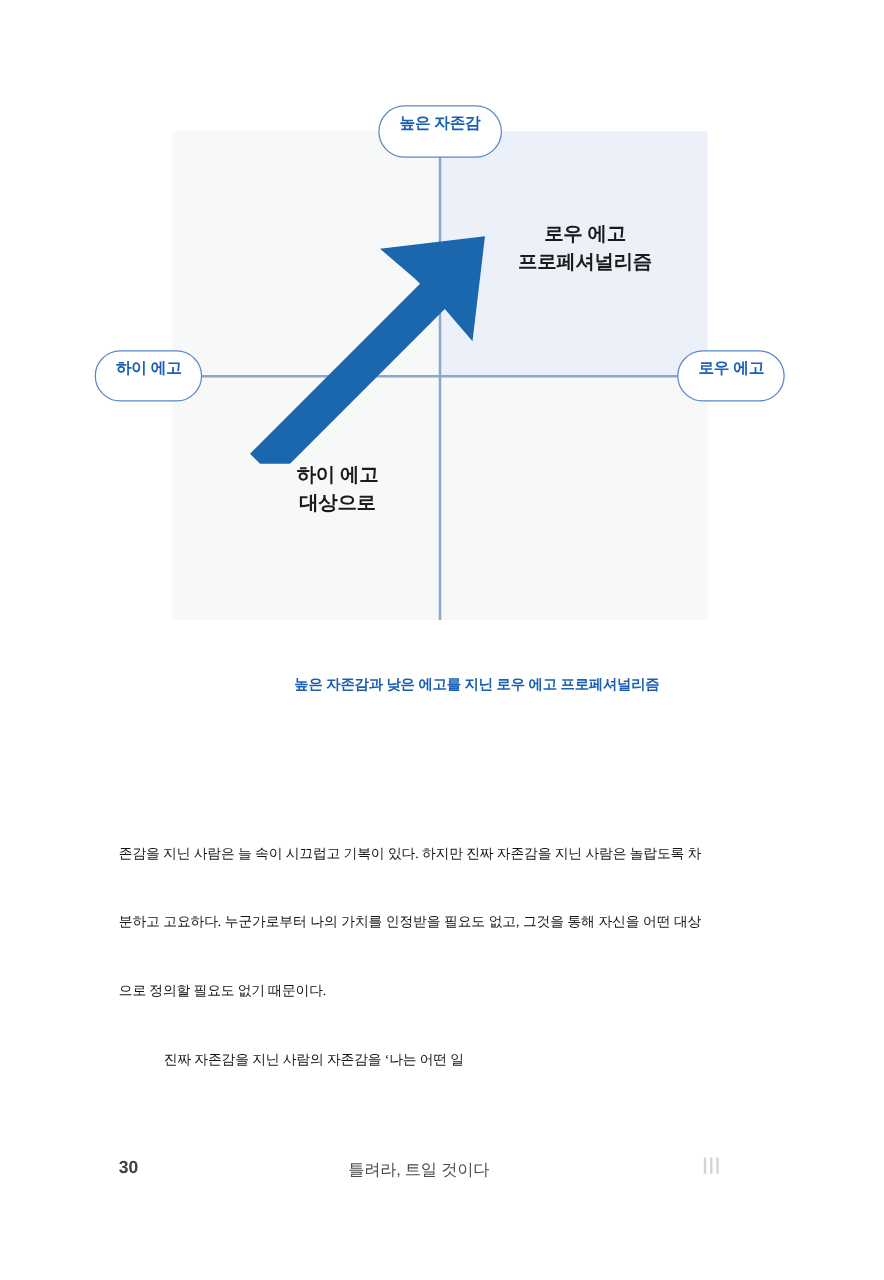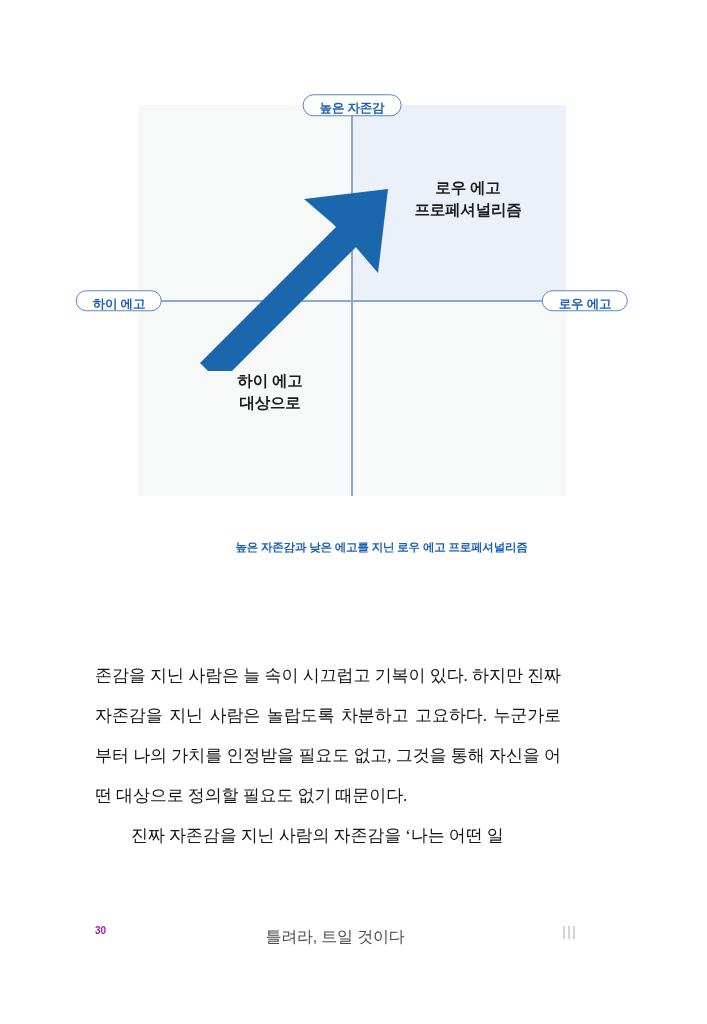--- a/index.html
+++ b/index.html
@@ -101,21 +101,21 @@
   .pill {
     position: absolute;
     background: #ffffff;
     border: 1.4px solid #5b87c9;
     border-radius: 999px;
     color: #1a5fb4;
     font-size: 12.5px;
     font-weight: 700;
     letter-spacing: -0.2px;
     white-space: nowrap;
-    padding: 7px 16px 0 16px;
+    padding: 7px 16px 20px 16px;
     line-height: 1;
     text-align: right;
   }
   #pill-high-self-esteem {
     left: 50%;
     top: 0;
     transform: translate(-50%, -50%);
   }
   #pill-low-self-esteem {
     left: 50%;
@@ -146,54 +146,54 @@
     margin-left: 28px;
   }
 
   
   #body-copy {
     position: absolute;
     left: 95px;
     top: 656px;
     width: 466px;
     font-family: "Liberation Serif", "DejaVu Serif", serif;
-    font-size: 17px;
-    line-height: 40px;
+    font-size: 11px;
+    line-height: 55px;
     color: #141414;
     text-align: justify;
     letter-spacing: -0.1px;
   }
   #body-copy p { margin: 0; }
   #paragraph-continued { text-align: justify; text-justify: inter-character; }
   #paragraph-new { text-indent: 36px; }
 
   
   #page-footer {
     position: absolute;
     left: 95px;
     top: 925px;
     width: 480px;
     height: 22px;
   }
   #page-number {
     position: absolute;
     left: 0;
     top: 0;
-    font-size: 10px;
-    font-weight: 700;
-    color: #a21caf;
+    font-size: 14px;
+    font-weight: 700;
+    color: #404040;
     font-family: "Liberation Sans", sans-serif;
   }
   #running-title {
     position: absolute;
     left: 0;
     top: 2px;
     width: 480px;
     text-align: center;
-    font-size: 16px;
+    font-size: 13px;
     color: #4a4a4a;
     letter-spacing: -0.2px;
   }
   #chapter-mark {
     position: absolute;
     right: 0;
     top: 1px;
     display: flex;
     gap: 3px;
   }

